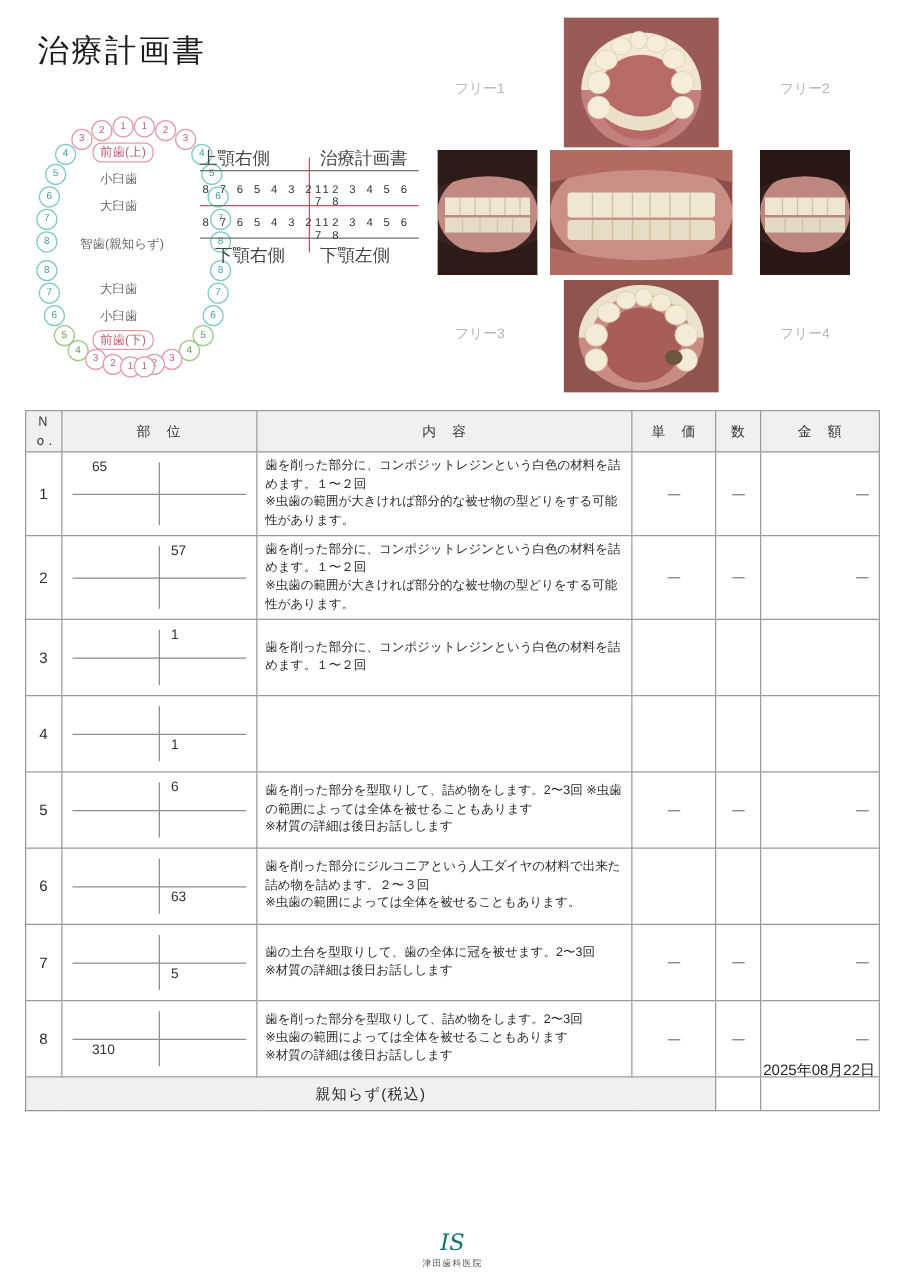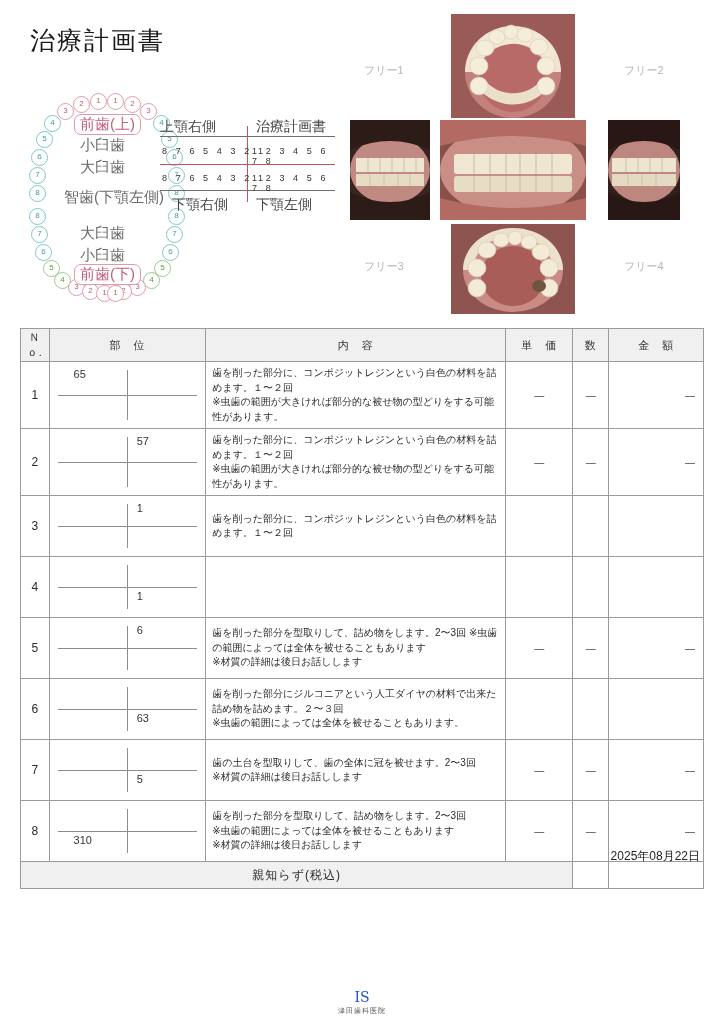--- a/index.html
+++ b/index.html
@@ -23,21 +23,21 @@
   
   .toothchart{position:absolute;left:18px;top:82px;width:320px;height:220px;}
   .tooth{
     position:absolute;width:15px;height:15px;border-radius:50%;
     border:1px solid #9a9a9a;background:#fff;
     font-size:8px;line-height:13px;text-align:center;color:#555;
   }
   .tooth.pink{border-color:#e39aa8;color:#c2607a;}
   .tooth.teal{border-color:#7fc8c8;color:#3f9d9d;}
   .tooth.green{border-color:#9ec98a;color:#5c9b49;}
-  .chart-label{position:absolute;font-size:15px;color:#6a6a6a;}
+  .chart-label{position:absolute;font-size:10px;color:#6a6a6a;}
   .chart-label.pink{color:#c2607a;border:1px solid #e39aa8;border-radius:7px;padding:0 5px;background:#fff;}
 
   
   .quad{position:absolute;left:160px;top:120px;width:175px;height:90px;font-size:9px;color:#444;}
   .quad .hline{position:absolute;left:0;top:44px;width:175px;height:1px;background:#c9525f;}
   .quad .vline{position:absolute;left:87px;top:6px;width:1px;height:76px;background:#c9525f;}
   .quad .topline{position:absolute;left:0;top:16px;width:175px;height:1px;background:#6f6f6f;}
   .quad .botline{position:absolute;left:0;top:70px;width:175px;height:1px;background:#6f6f6f;}
   .quad .num{position:absolute;font-size:9px;letter-spacing:3.1px;color:#333;}
   .quad .cap{position:absolute;font-size:14px;color:#444;}
@@ -67,21 +67,21 @@
   .cross{position:absolute;left:0;top:0;width:100%;height:100%;}
   .cross .h{position:absolute;left:8px;right:8px;top:50%;height:1px;background:#8d8d8d;}
   .cross .v{position:absolute;left:50%;top:8px;bottom:8px;width:1px;background:#8d8d8d;}
   .cross .val{position:absolute;font-size:11px;color:#333;}
   tr.total td{background:#f0f0f0;text-align:center;font-size:12px;height:24px;letter-spacing:1px;}
   tr.total td.blank{background:#ffffff;}
 
   
   .date{position:absolute;right:24px;top:848px;font-size:12px;color:#222;}
   .clinic{position:absolute;left:0;right:0;bottom:8px;text-align:center;}
-  .clinic .mark{font-size:14px;color:#1d4ed8;font-family:"DejaVu Serif",serif;}
+  .clinic .mark{font-size:18px;color:#0f766e;font-family:"DejaVu Serif",serif;font-style:italic;}
   .clinic .name{font-size:7px;color:#555;letter-spacing:1px;margin-top:1px;}
 </style>
 </head>
 <body>
 
 <div class="page">
 
   <div class="title">治療計画書</div>
 
   <div class="toothchart">
@@ -116,21 +116,21 @@
     <div class="tooth pink" style="left:50px;top:197px;">3</div>
     <div class="tooth pink" style="left:111px;top:197px;">3</div>
     <div class="tooth pink" style="left:64px;top:201px;">2</div>
     <div class="tooth pink" style="left:97px;top:201px;">2</div>
     <div class="tooth pink" style="left:78px;top:203px;">1</div>
     <div class="tooth pink" style="left:89px;top:203px;">1</div>
 
     <div class="chart-label pink" style="left:56px;top:32px;">前歯(上)</div>
     <div class="chart-label" style="left:62px;top:54px;">小臼歯</div>
     <div class="chart-label" style="left:62px;top:76px;">大臼歯</div>
-    <div class="chart-label" style="left:46px;top:106px;">智歯(下顎左側)</div>
+    <div class="chart-label" style="left:46px;top:106px;">智歯(親知らず)</div>
     <div class="chart-label" style="left:62px;top:142px;">大臼歯</div>
     <div class="chart-label" style="left:62px;top:164px;">小臼歯</div>
     <div class="chart-label pink" style="left:56px;top:182px;">前歯(下)</div>
   </div>
 
   <div class="quad">
     <div class="cap" style="left:0;top:-2px;">上顎右側</div>
     <div class="cap" style="left:96px;top:-2px;">治療計画書</div>
     <div class="topline"></div>
     <div class="hline"></div>

